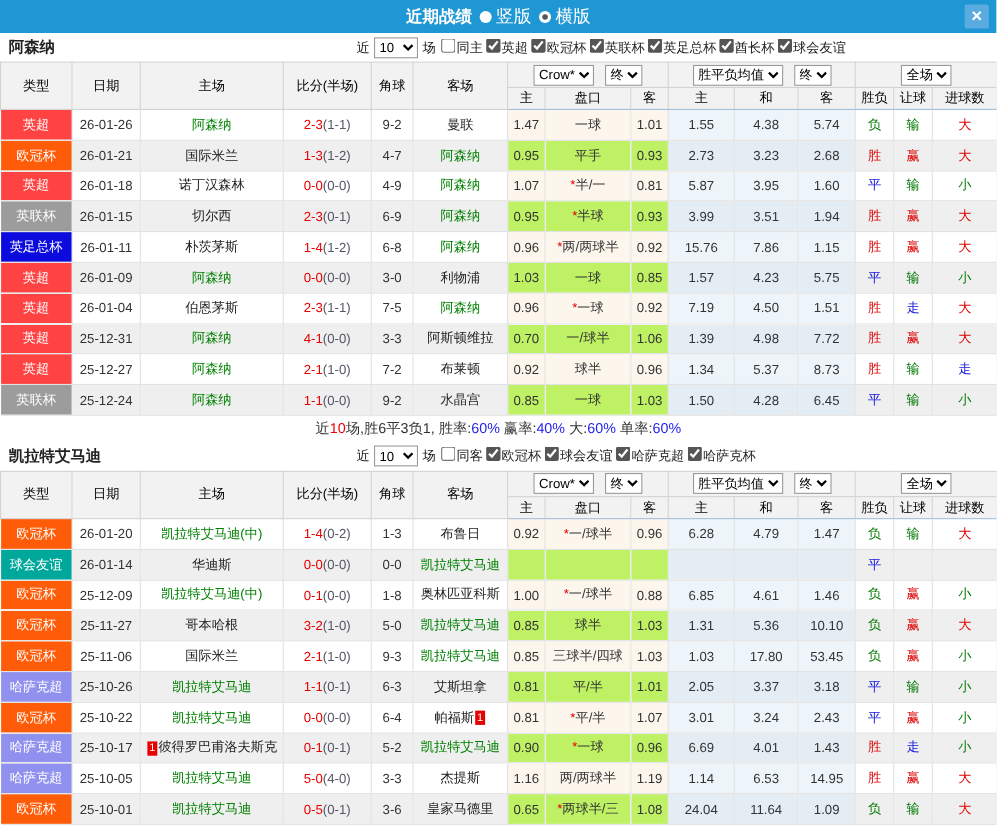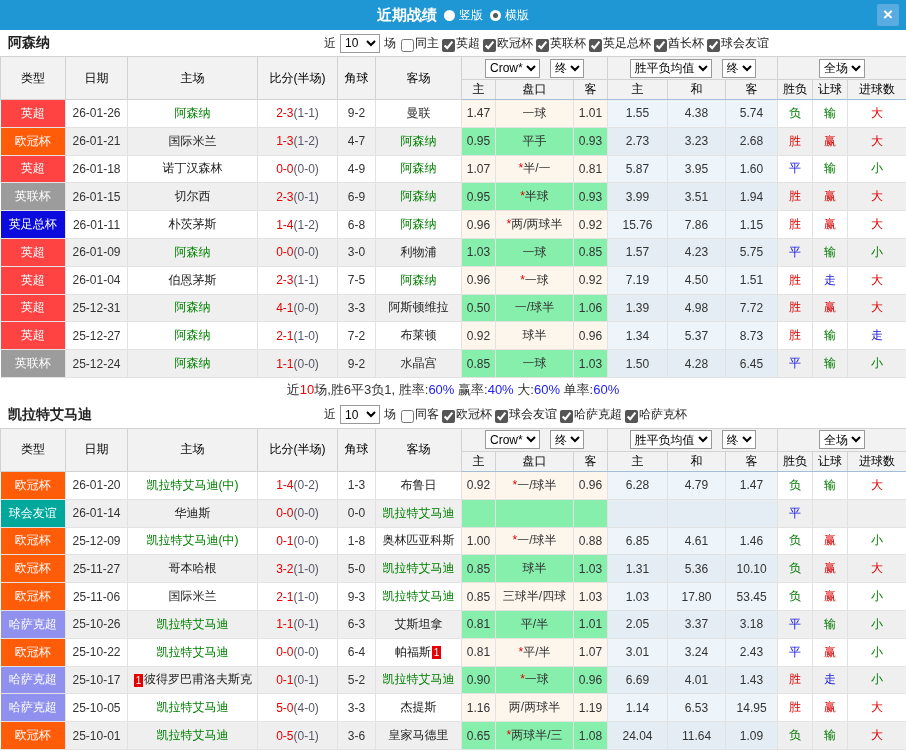--- a/index.html
+++ b/index.html
@@ -4,51 +4,51 @@
 <style>
   * { box-sizing: border-box; }
   body {
     width: 906px; height: 751px; margin: 0; overflow: hidden;
     background: #fff; font-family: "Liberation Sans", "DejaVu Sans", sans-serif;
   }
   
   .titlebar { height: 30px; background: #1f97d4; position: relative;
     display: flex; align-items: center; justify-content: center; gap: 7px; }
   .titlebar .title { color: #fff; font-weight: bold; font-size: 15px; }
-  .radio-group { display: flex; align-items: center; gap: 4px; color: #fff; font-size: 12px; }
+  .radio-group { display: flex; align-items: center; gap: 4px; color: #fff; font-size: 16px; }
   .radio { width: 11px; height: 11px; border-radius: 50%; background: #fff;
     display: inline-block; position: relative; }
   .radio.sel::after { content: ""; position: absolute; left: 3px; top: 3px;
     width: 5px; height: 5px; border-radius: 50%; background: #555; }
   .close-btn { position: absolute; right: 7px; top: 4px; width: 22px; height: 22px;
     background: #5aabdf; color: #fff; font-size: 17px; font-weight: bold;
     text-align: center; line-height: 21px; border-radius: 2px; cursor: pointer; }
   
   .section-bar { height: 26px; display: flex; align-items: center; font-size: 12px; color: #222; }
   .team { font-size: 14px; font-weight: bold; padding-left: 8px; width: 322px; }
   .filters { display: flex; align-items: center; }
   .filters .ft { margin: 0 2px; }
-  .cb-label { display: flex; align-items: flex-end; cursor: pointer; }
+  .cb-label { display: flex; align-items: flex-start; cursor: pointer; }
   input[type=checkbox] { width: 13px; height: 13px; margin: 0 1px 0 3px; accent-color: #555; }
   select { font-size: 12px; height: 19px; border: 1px solid #999; background: #fff; }
   .count-select { width: 40px; margin: 0 2px; }
   
   table.grid { border-collapse: collapse; table-layout: fixed; width: 906px; }
   th, td { text-align: center; white-space: nowrap; overflow: hidden;
     font-size: 12px; padding: 0; }
   thead th { background: #f2f2f2; border: 1px solid #d2d2d2; font-weight: normal; color: #000; }
   tr.h1 { height: 23px; } tr.h2 { height: 20px; }
   tr.h2 th { border-bottom: 1px solid #a3bedb; }
   th.grp select { margin: 0 5px; }
   tbody tr { height: 27.8px; }
   td { border: 1px solid #e2e2e2; color: #333; }
   tr.odd  td { background: #fff; }
   tr.even td { background: #efefef; }
   tr.odd  td.cream { background: #fdf6ec; }
-  tr.even td.cream { background: #86efac; }
+  tr.even td.cream { background: #bef264; }
   tr.odd  td.blue  { background: #edf5fb; }
   tr.even td.blue  { background: #e4edf4; }
   td.type { color: #fff; border-left: none; }
   .tname { color: #222; } .tname.green { color: #008000; }
   .score { color: #e60000; } .half { color: #565666; }
   .star { color: #e60000; }
   .rc { display: inline-block; background: #e60000; color: #fff; font-size: 10px;
     line-height: 13px; width: 9px; height: 13px; vertical-align: middle; margin: 0 1px; }
   .summary { height: 24px; line-height: 24px; text-align: center; font-size: 13px; }
 </style>
@@ -247,21 +247,21 @@
             <td class="plain" style="color: rgb(21, 21, 221);">走</td>
             <td class="plain" style="color: rgb(221, 0, 0);">大</td>
           </tr>
           <tr class="even">
             <td class="type" style="background: rgb(255, 67, 67);">英超</td>
             <td class="plain">25-12-31</td>
             <td class="plain"><span class="tname green">阿森纳</span></td>
             <td class="plain"><span class="score">4-1</span><span class="half">(0-0)</span></td>
             <td class="plain">3-3</td>
             <td class="plain"><span class="tname">阿斯顿维拉</span></td>
-            <td class="cream">0.50</td>
+            <td class="cream">0.70</td>
             <td class="cream">一/球半</td>
             <td class="cream">1.06</td>
             <td class="blue">1.39</td>
             <td class="blue">4.98</td>
             <td class="blue">7.72</td>
             <td class="plain" style="color: rgb(221, 0, 0);">胜</td>
             <td class="plain" style="color: rgb(221, 0, 0);">赢</td>
             <td class="plain" style="color: rgb(221, 0, 0);">大</td>
           </tr>
           <tr class="odd">

